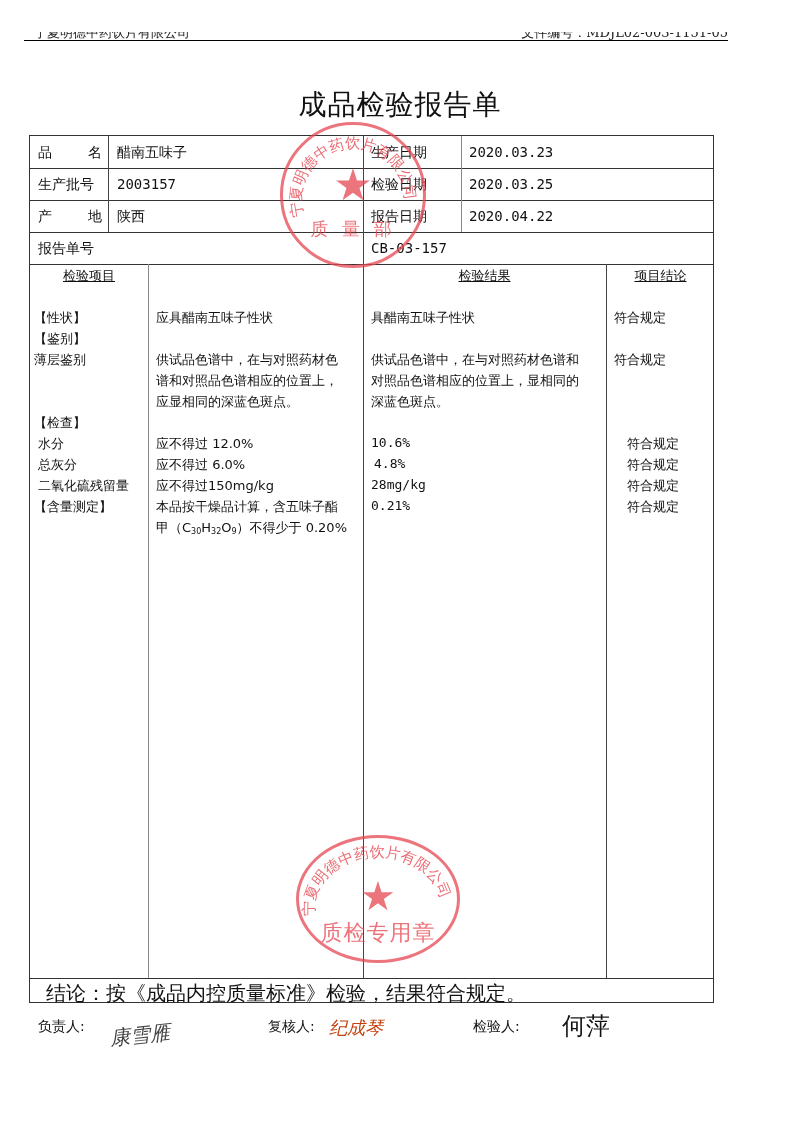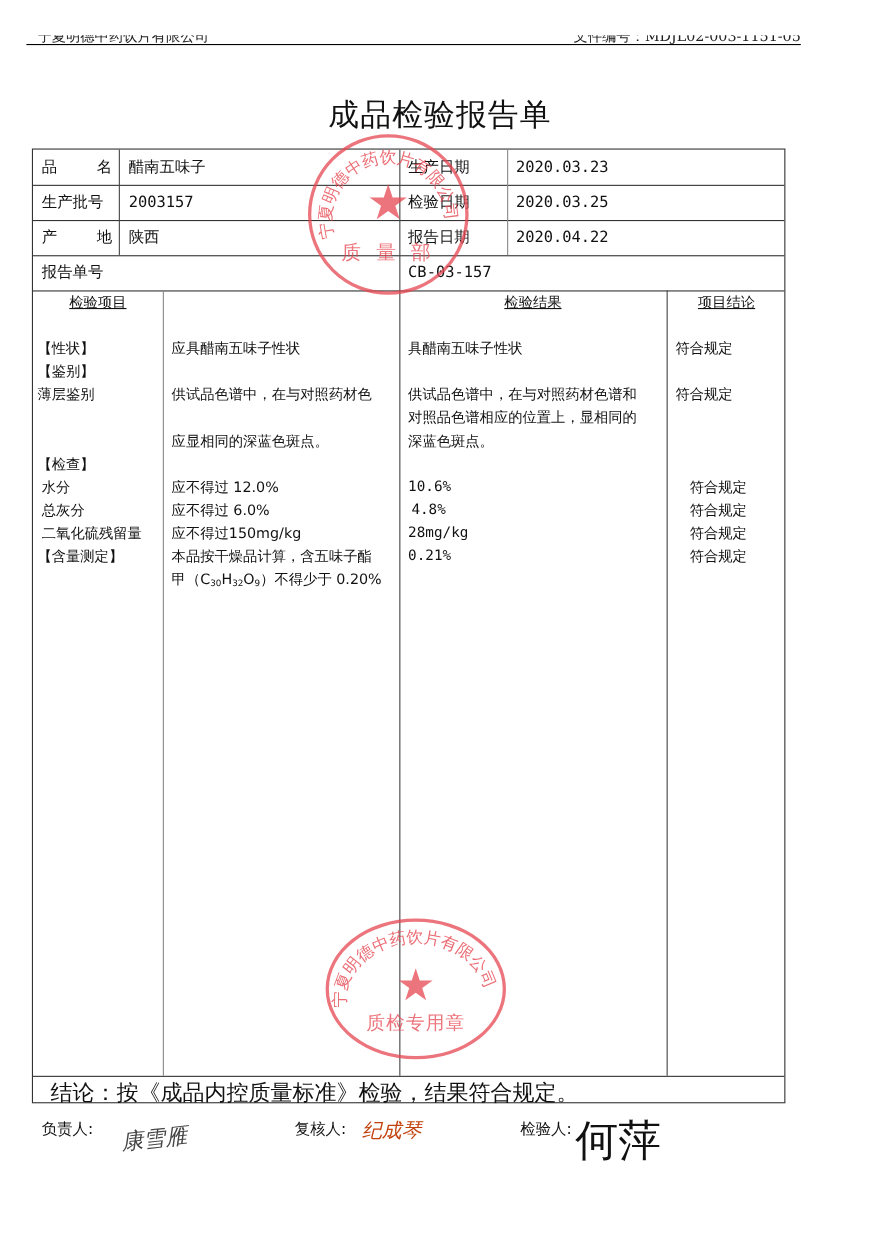--- a/index.html
+++ b/index.html
@@ -82,20 +82,21 @@
   <div class="cell u" style="left:576px; width:109px; text-align:center; top:130px">项目结论</div>
 
   <div class="cell txt" style="left:4px; top:171px">【性状】</div>
   <div class="cell txt" style="left:126px; top:171px">应具醋南五味子性状</div>
   <div class="cell txt" style="left:341px; top:171px">具醋南五味子性状</div>
   <div class="cell txt" style="left:584px; top:171px">符合规定</div>
 
   <div class="cell txt" style="left:4px; top:192px">【鉴别】</div>
   <div class="cell txt" style="left:4px; top:213px">薄层鉴别</div>
   <div class="cell txt" style="left:126px; top:213px">供试品色谱中，在与对照药材色</div>
+  <div class="cell txt" style="left:126px; top:234px">谱和对照品色谱相应的位置上，</div>
   <div class="cell txt" style="left:126px; top:255px">应显相同的深蓝色斑点。</div>
   <div class="cell txt" style="left:341px; top:213px">供试品色谱中，在与对照药材色谱和</div>
   <div class="cell txt" style="left:341px; top:234px">对照品色谱相应的位置上，显相同的</div>
   <div class="cell txt" style="left:341px; top:255px">深蓝色斑点。</div>
   <div class="cell txt" style="left:584px; top:213px">符合规定</div>
 
   <div class="cell txt" style="left:4px; top:276px">【检查】</div>
 
   <div class="cell txt" style="left:8px; top:297px">水分</div>
   <div class="cell txt" style="left:126px; top:297px">应不得过 12.0%</div>
@@ -133,21 +134,21 @@
 </div>
 
 <div class="stamp" style="left:296px; top:835px; width:158px; height:122px;">
   <svg class="arc" width="158" height="122" viewBox="0 0 158 122">
     <defs>
         <path id="arcBot" d="M 16 80 A 64 52 0 1 1 142 80"></path>
       </defs>
     <text font-size="15" fill="rgba(230,70,80,0.8)" font-family="DejaVu Sans, sans-serif"><textPath href="#arcBot" startOffset="1%">宁夏明德中药饮片有限公司</textPath></text>
   </svg>
   <div class="star" style="top:36px; font-size:40px">★</div>
-  <div class="bottom-text" style="top:80px; font-size:17px; letter-spacing:1px">质检专用章</div>
+  <div class="bottom-text" style="top:80px; font-size:22px; letter-spacing:1px">质检专用章</div>
 </div>
 
 <div class="sig-label" style="left:38px">负责人:</div>
 <div class="sig" style="left:110px; top:1022px; font-size:20px; color:#444; transform:rotate(-6deg)">康雪雁</div>
 <div class="sig-label" style="left:268px">复核人:</div>
 <div class="sig" style="left:329px; top:1016px; font-size:18px; color:#c2410c">纪成琴</div>
 <div class="sig-label" style="left:473px">检验人:</div>
-<div class="sig" style="left:523px; top:1010px; font-size:39px; color:#111; font-style:normal; font-family:'DejaVu Sans', sans-serif">何萍</div>
+<div class="sig" style="left:562px; top:1010px; font-size:24px; color:#111; font-style:normal; font-family:'DejaVu Sans', sans-serif">何萍</div>
 
 </body></html>

